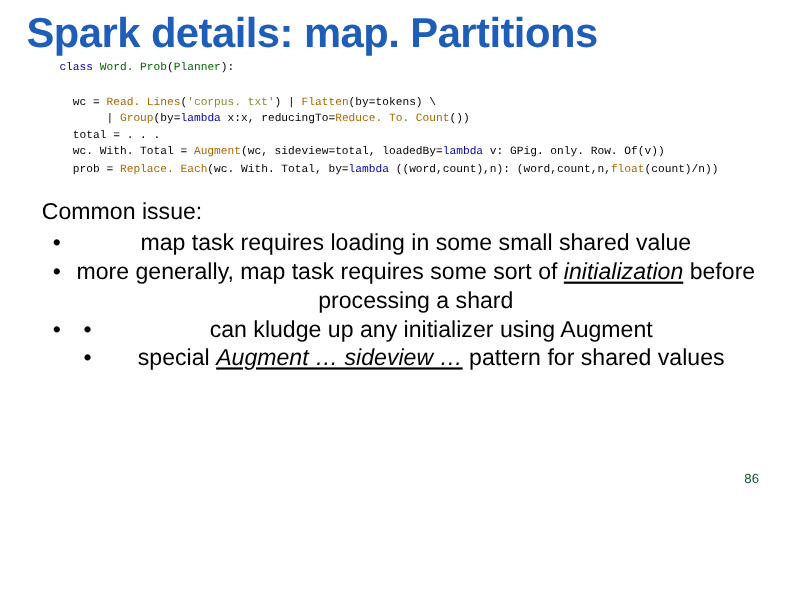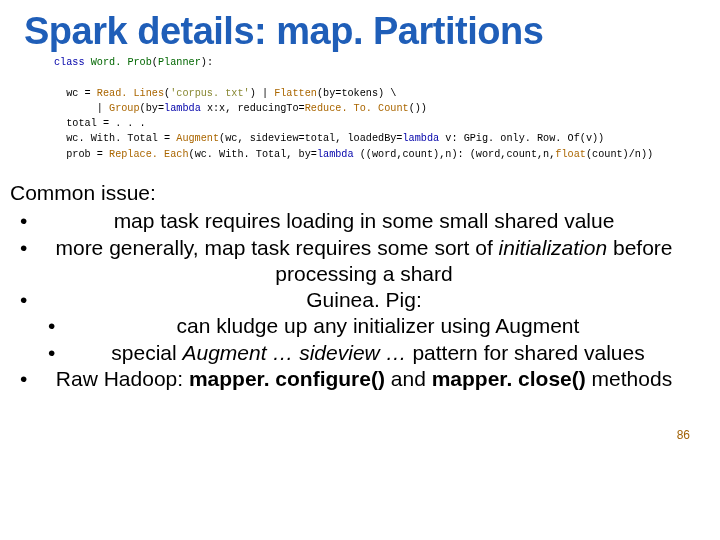--- a/index.html
+++ b/index.html
@@ -36,20 +36,21 @@
     margin-left: 48px;
   }
   .kw   { color: #0000aa; }   
   .name { color: #006600; }   
   .str  { color: #888833; }   
   .func { color: #aa6600; }   
   .body {
     font-size: 21px;
     line-height: 1.25;
     padding: 18px 30px 0 10px;
+    margin-left: 28px;
   }
   .body .heading {
     margin: 0 0 2px 0;
   }
   .body ul {
     list-style: none;
     margin: 0;
     padding: 0;
     text-align: center;
   }
@@ -73,23 +74,23 @@
     content: "•";
     position: absolute;
     left: 10px;
     top: 0;
   }
   .page-num {
     position: absolute;
     right: 30px;
     bottom: 10px;
     font-size: 12px;
-    color: #a16207;
+    color: #14532d;
   }
-  em { font-style: italic; }
+  em { font-style: italic; text-decoration: underline; }
   b  { font-weight: bold; }
 </style>
 </head>
 <body>
 <div class="slide">
 
 <div class="title">Spark details: map. Partitions</div>
 
 <div class="code"><span class="kw">class</span><span> </span><span class="name">Word. Prob</span><span>(</span><span class="name">Planner</span><span>):</span>
 <span></span>
@@ -97,25 +98,24 @@
 <span>       | </span><span class="func">Group</span><span>(by=</span><span class="kw">lambda</span><span> x:x, reducingTo=</span><span class="func">Reduce. To. Count</span><span>())</span>
 <span>  total = . . .</span>
 <span>  wc. With. Total = </span><span class="func">Augment</span><span>(wc, sideview=total, loadedBy=</span><span class="kw">lambda</span><span> v: GPig. only. Row. Of(v))</span>
 <span>  prob = </span><span class="func">Replace. Each</span><span>(wc. With. Total, by=</span><span class="kw">lambda</span><span> ((word,count),n): (word,count,n,</span><span class="func">float</span><span>(count)/n))</span></div>
 
 <div class="body">
   <div class="heading">Common issue:</div>
   <ul class="lvl1">
     <li><span>map task requires loading in some small shared value</span></li>
     <li><span>more generally, map task requires some sort of </span><em>initialization</em><span> before processing a shard</span></li>
-    <li><span>Guinea. Pig:</span>
+    <li>
       <ul class="lvl2">
         <li><span>can kludge up any initializer using Augment</span></li>
         <li><span>special </span><em>Augment … sideview …</em><span> pattern for shared values</span></li>
       </ul>
     </li>
-    <li><span>Raw Hadoop:  </span><b>mapper. configure()</b><span> and </span><b>mapper. close()</b><span> methods</span></li>
   </ul>
 </div>
 
 <div class="page-num">86</div>
 
 </div>
 
 </body></html>

